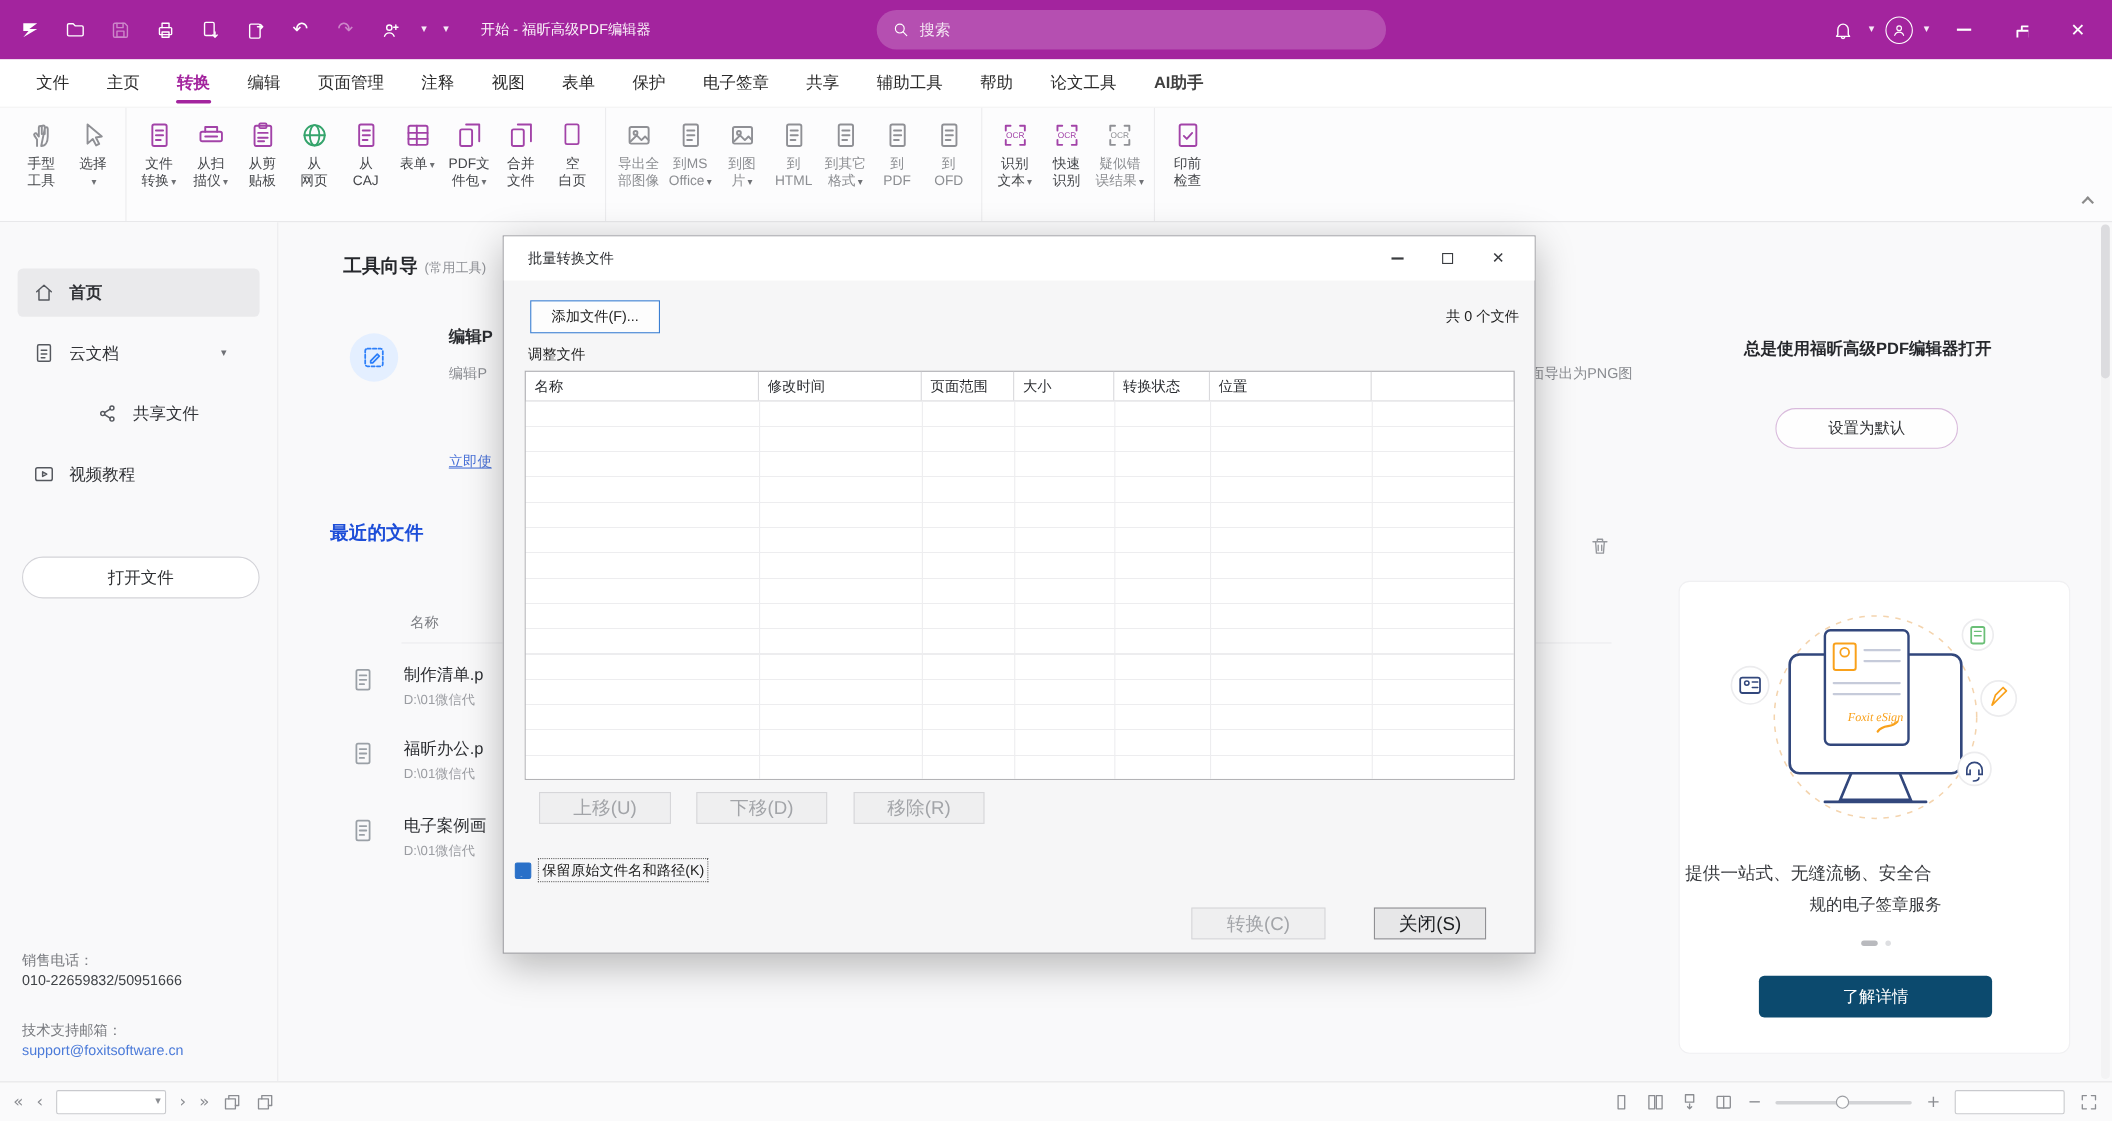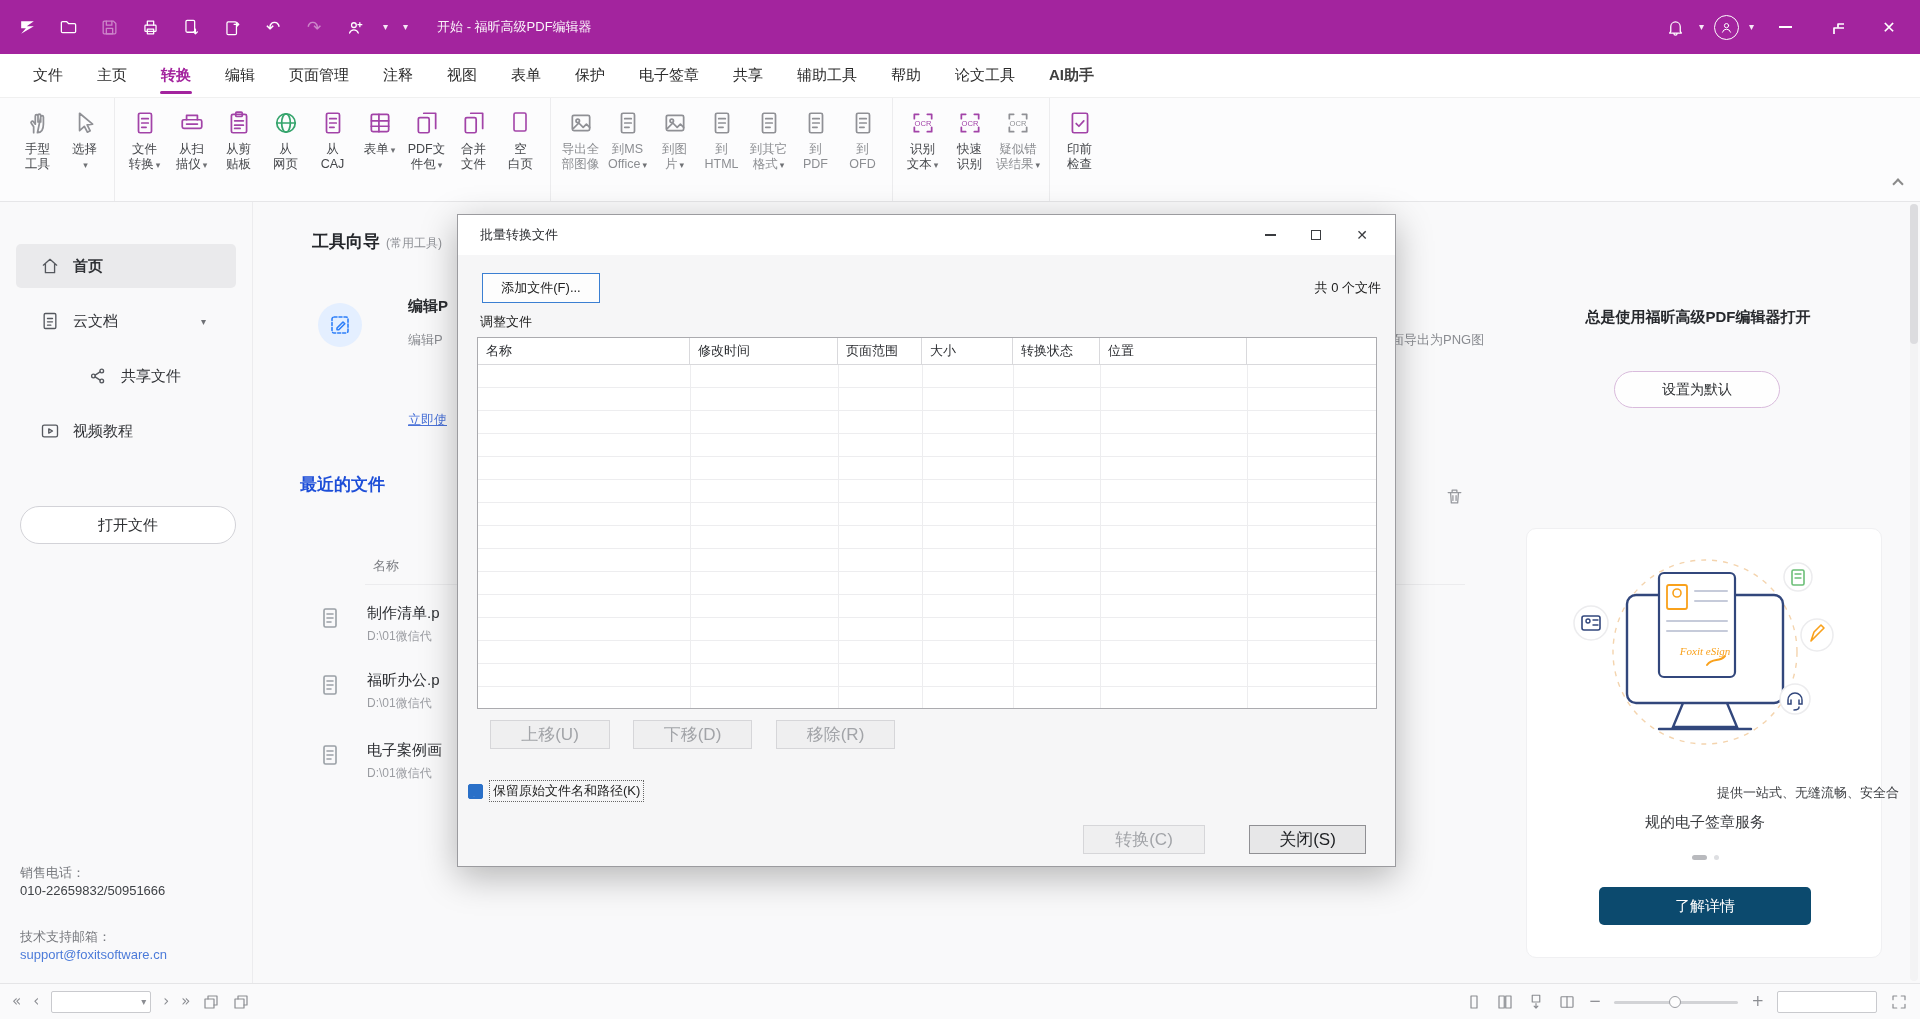--- a/index.html
+++ b/index.html
@@ -45,21 +45,21 @@
   .grayic{color:#8F9095}
   .teal{color:#35A46C}
   .rlbl{font-size:12.5px;line-height:15px;color:#45474B;text-align:center;white-space:nowrap}
   .rtool.dis .rlbl{color:#8C8E92}
   .crt{font-size:9px;color:#6F7175;margin-left:2px;font-family:"DejaVu Sans",sans-serif}
   .ribbon-collapse{position:absolute;right:14px;bottom:12px;width:12px;height:12px}
   .chev-up{display:block;width:8px;height:8px;border-left:2px solid #8A8A8A;border-top:2px solid #8A8A8A;transform:rotate(45deg);margin-top:3px}
 
   
   .sidebar{position:absolute;left:0;top:202px;width:253px;bottom:36px;background:#F9F9FA;border-right:1px solid #ECECEE}
-  .side-item{position:absolute;left:16px;right:16px;height:44px;border-radius:5px;display:flex;align-items:center;padding-left:24px;gap:13px;font-size:15px;color:#303236;cursor:default}
+  .side-item{position:absolute;left:16px;right:16px;height:44px;border-radius:5px;display:flex;align-items:center;padding-left:14px;gap:13px;font-size:15px;color:#303236;cursor:default}
   .side-item svg{width:20px;height:20px;color:#55585E;flex:none}
   .side-item.selected{background:#EAEAEC;font-weight:bold}
   .side-item .item-caret{position:absolute;right:30px;font-size:10px;color:#6F7175;font-family:"DejaVu Sans",sans-serif}
   .side-item.sub{padding-left:72px}
   .open-btn{position:absolute;left:20px;top:304px;width:216px;height:38px;border-radius:19px;border:1px solid #D3D3D8;background:#fff;font-size:15px;color:#2E3033;display:flex;align-items:center;justify-content:center;cursor:default}
   .contact{position:absolute;left:20px;font-size:13px;line-height:18px}
   .contact .lab{color:#77797E}
   .contact .val{color:#3F4246}
   .contact .link{color:#4C7BD9}
 
@@ -80,21 +80,21 @@
   .file-row .fic{position:absolute;left:0;top:2px;width:24px;height:24px;color:#9AA0A6}
   .file-row .fic svg{width:24px;height:24px}
   .file-row .fname{position:absolute;left:49px;top:0;font-size:15px;color:#2E3034;white-space:nowrap}
   .file-row .fpath{position:absolute;left:49px;top:24px;font-size:12px;color:#9B9DA2;white-space:nowrap}
 
   
   .rp-title{position:absolute;left:1522px;top:308px;width:352px;text-align:center;font-size:15px;font-weight:bold;color:#26282C}
   .rp-default-btn{position:absolute;left:1614px;top:371px;width:166px;height:37px;border-radius:19px;border:1px solid #D9BBDC;background:#FEFEFE;font-size:14px;color:#2E3033;display:flex;align-items:center;justify-content:center;cursor:default}
   .promo-card{position:absolute;left:1526px;top:528px;width:356px;height:430px;background:#fff;border:1px solid #F0F0F2;border-radius:10px}
   .promo-ill{position:absolute;left:28px;top:18px;width:300px;height:230px}
-  .promo-l1{position:absolute;left:16px;top:255px;width:356px;text-align:right;font-size:13px;color:#3A3C40}
+  .promo-l1{position:absolute;left:5px;top:255px;width:356px;text-align:left;font-size:16px;color:#3A3C40}
   .promo-l2{position:absolute;left:0;top:284px;width:356px;text-align:center;font-size:15px;color:#3A3C40}
   .promo-dots{position:absolute;left:0;top:326px;width:356px;display:flex;justify-content:center;gap:7px;align-items:center}
   .dot-active{width:15px;height:5px;border-radius:3px;background:#B9BABE}
   .dot{width:5px;height:5px;border-radius:50%;background:#DEDFE2}
   .promo-cta{position:absolute;left:72px;top:358px;width:212px;height:38px;background:#0c4a6e;border-radius:5px;color:#fff;font-size:15px;display:flex;align-items:center;justify-content:center;cursor:default}
 
   .vscroll{position:absolute;right:2px;top:204px;width:8px;height:777px;background:#F3F3F4;border-radius:4px}
   .vthumb{position:absolute;left:0;top:0;width:8px;height:140px;background:#DCDCDF;border-radius:4px}
 
   
@@ -310,20 +310,26 @@
     <span class="tb-ic tb-glyph dim">↷</span>
     <span class="tb-ic">
         <svg class="svgic">
           <use href="#sym-usershare"></use>
         </svg>
       </span>
     <span class="caret">▾</span>
     <span class="caret">▾</span>
     <span class="tb-title">开始 - 福昕高级PDF编辑器</span>
   </div>
+  <div class="tb-search">
+    <svg class="svgic">
+        <use href="#sym-search"></use>
+      </svg>
+    <input placeholder="搜索" style="">
+  </div>
   <div class="tb-right">
     <span class="tb-ic">
         <svg class="svgic">
           <use href="#sym-bell"></use>
         </svg>
       </span>
     <span class="caret">▾</span>
     <span class="avatar-circle">
         <svg class="svgic">
           <use href="#sym-user"></use>
@@ -783,14 +789,14 @@
   <div class="chk-row">
     <span class="chk">
         <svg class="svgic" style="stroke-width:2.4">
           <path d="M4 12l5 5 11-11"></path>
         </svg>
       </span>
     <span class="chk-label">保留原始文件名和路径(K)</span>
   </div>
 
   <div class="dlg-btn btn-dis" style="left:625px;top:610px;width:122px">转换(C)</div>
-  <div class="dlg-btn btn-en" style="left:791px;top:610px;width:117px">关闭(S)</div>
+  <div class="dlg-btn btn-en" style="left:791px;top:610px;width:102px">关闭(S)</div>
 </div>
 
 </body></html>

